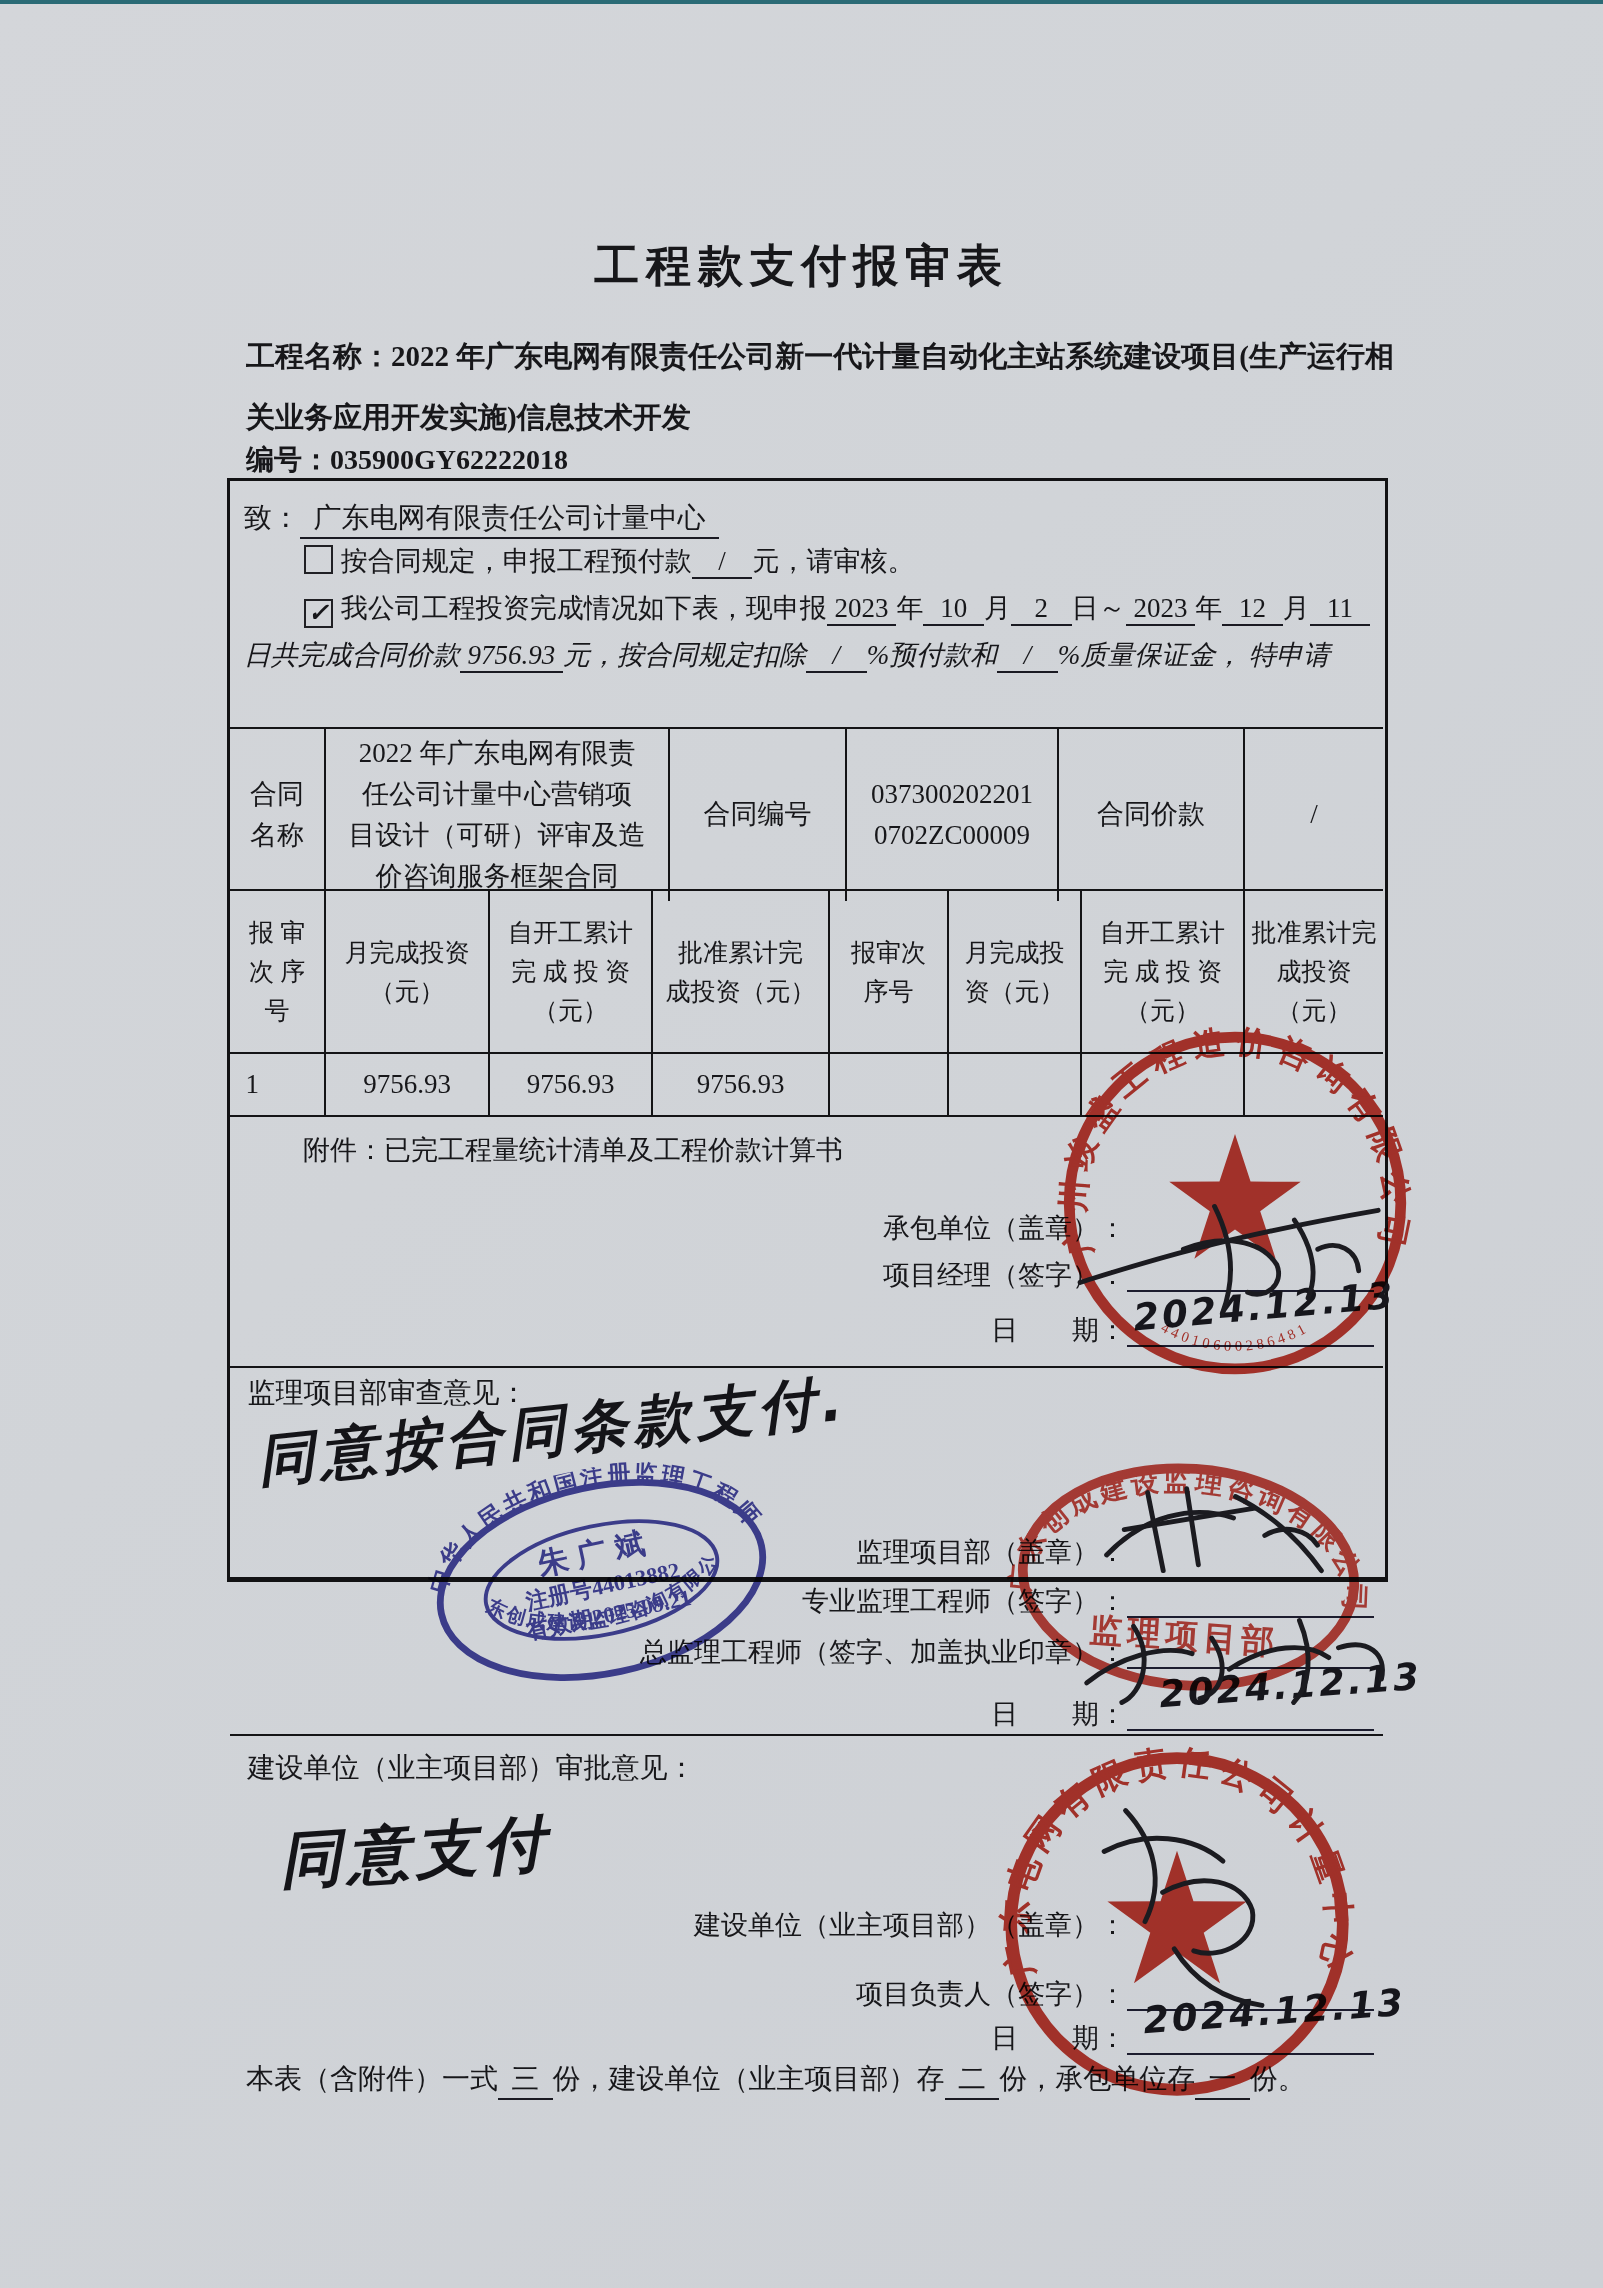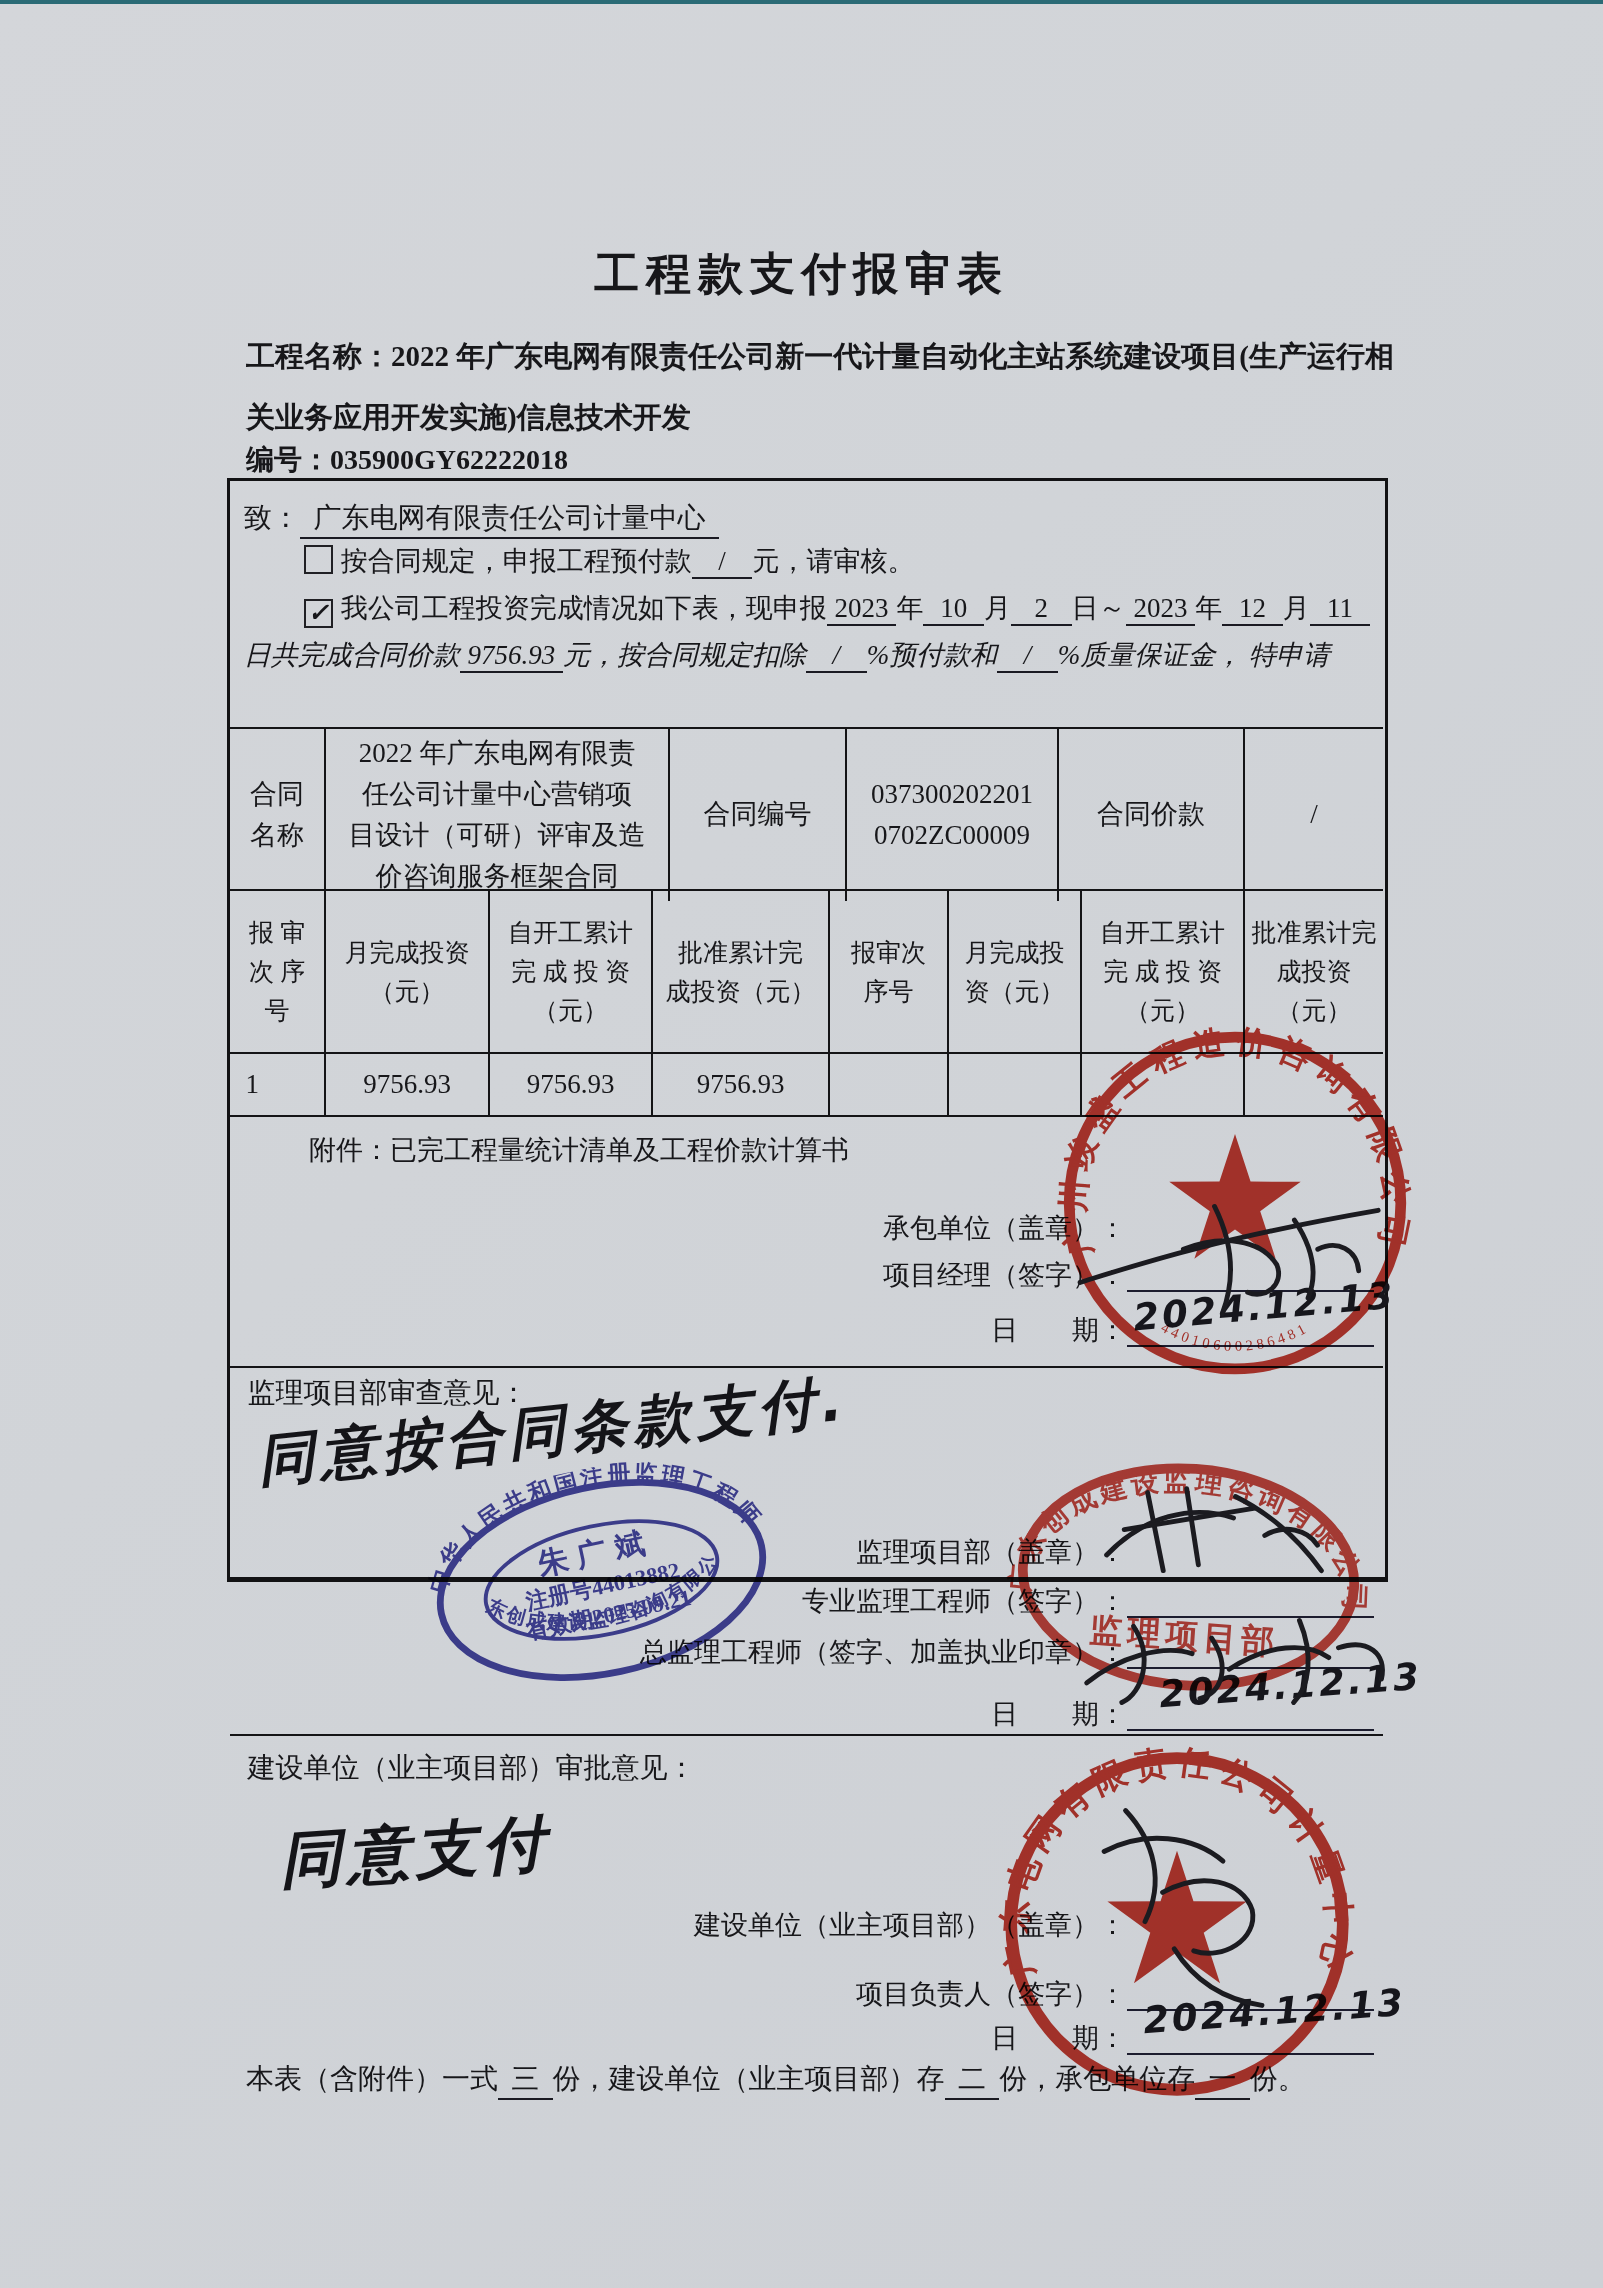--- a/index.html
+++ b/index.html
@@ -5,21 +5,21 @@
   html,body{margin:0;padding:0;background:#9aa0a6;}
   .page{
     position:relative; width:1603px; height:2289px;
     background:linear-gradient(135deg,#d4d6da 0%,#d1d4d8 40%,#cdd0d5 100%);
     font-family:"Liberation Serif","DejaVu Serif",serif;
     color:#17171a; overflow:hidden;
   }
   .scan-edge-top{position:absolute;left:0;top:0;width:100%;height:3.9px;background:#2b6b76;}
   .title{
     position:absolute; left:0; top:236px; width:100%;
-    text-align:center; font-size:45px; font-weight:700; letter-spacing:6.8px;margin-top:8px;
+    text-align:center; font-size:45px; font-weight:700; letter-spacing:6.8px;
   }
   .proj{position:absolute; left:246px; width:1156px; font-size:29px; font-weight:700; line-height:39px;}
   .proj1{top:337px;} .proj2{top:398px;}
   .docnum{position:absolute; left:246px; top:441px; font-size:28px; font-weight:700;}
   
   .formbox{
     position:absolute; left:227px; top:478px; width:1161px; height:1104px;
     border:3.9px solid #121214; box-sizing:border-box;
     border-bottom-width:5.9px;
   }
@@ -36,21 +36,21 @@
   .gC{top:408px; height:163px; grid-template-columns:96px 164px 163px 177px 119px 133px 163px auto; font-size:25px; line-height:39px;}
   .gD{top:571px; height:63px; grid-template-columns:96px 164px 163px 177px 119px 133px 163px auto; font-size:27px;}
   .gD .cell{border-bottom:none;}
   .gD .first{justify-content:flex-start; padding-left:15.6px;}
   .secline{position:absolute; left:0; width:1153px; border-top:2px solid #141416;}
   
   .sig-row{position:absolute; left:0; width:1153px; height:43px; font-size:27px;}
   .sig-label{position:absolute; right:257px; white-space:pre;}
   .sig-line{position:absolute; left:897px; width:247px; height:33px; border-bottom:2px solid #1c1c2e;}
   .heading{position:absolute; left:17.6px; font-size:28px;}
-  .attach{position:absolute; left:79px; font-size:27px;text-align:center;}
+  .attach{position:absolute; left:73px; font-size:27px;text-align:center;}
   
   .handwrite{position:absolute; font-size:57px; color:#141418; font-style:italic; letter-spacing:5.9px; white-space:nowrap; font-family:"DejaVu Sans",sans-serif; font-weight:600;}
   .hand-date{position:absolute; font-size:37px; color:#16161c; font-style:italic; letter-spacing:2.9px; font-family:"DejaVu Sans",sans-serif; font-weight:600; white-space:nowrap;}
   .footer-note{position:absolute; left:246px; top:2060px; font-size:28px;}
   .stamp{position:absolute; mix-blend-mode:multiply;}
   .sig-svg{position:absolute;}
   text{font-family:"Liberation Serif","DejaVu Serif",serif;}
 </style>
 </head>
 <body>

